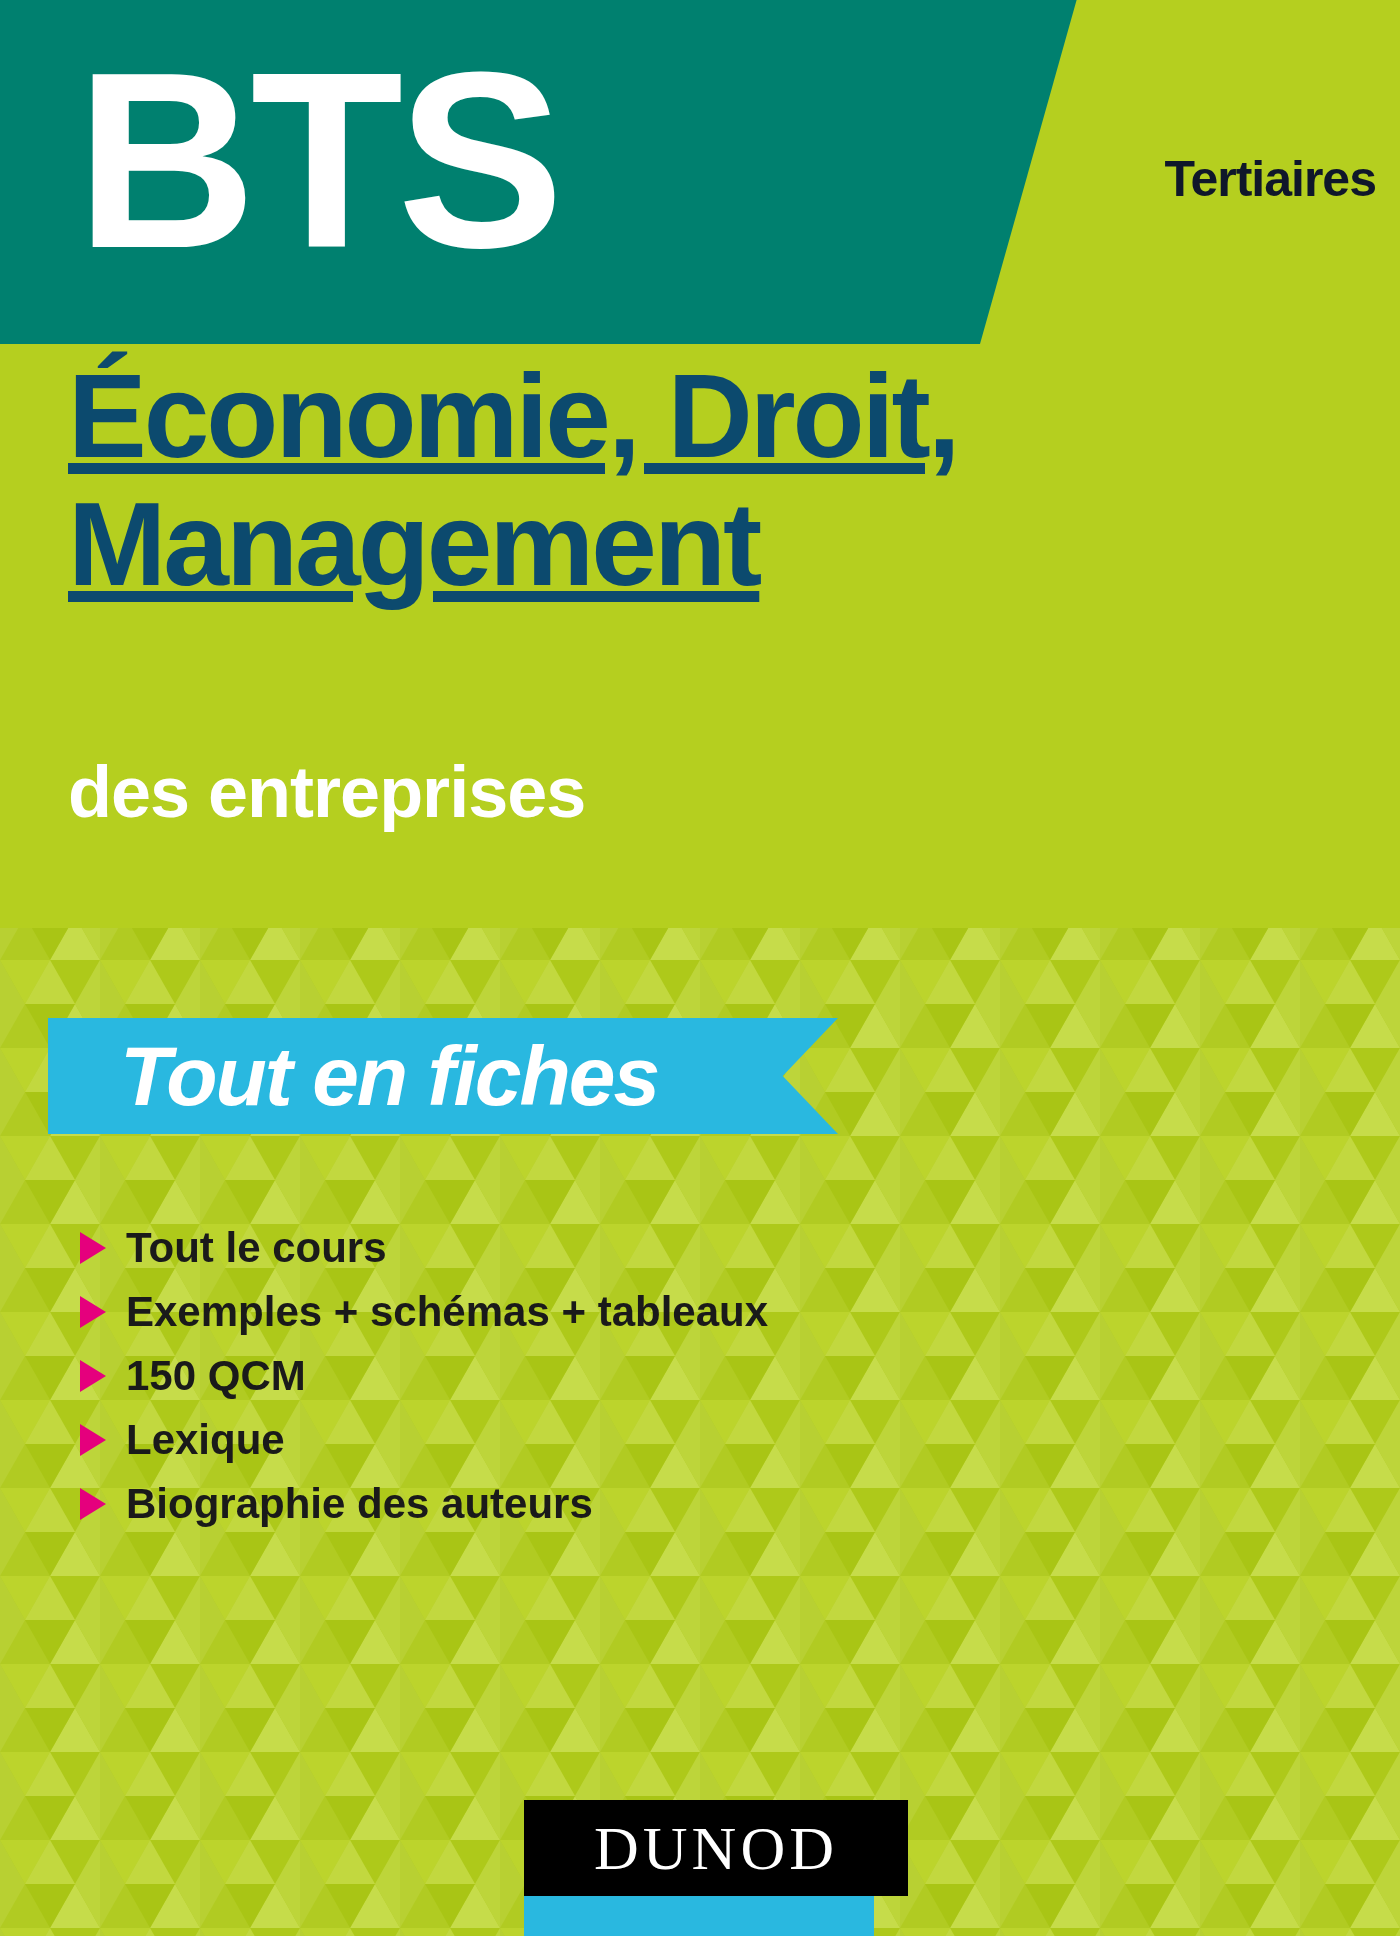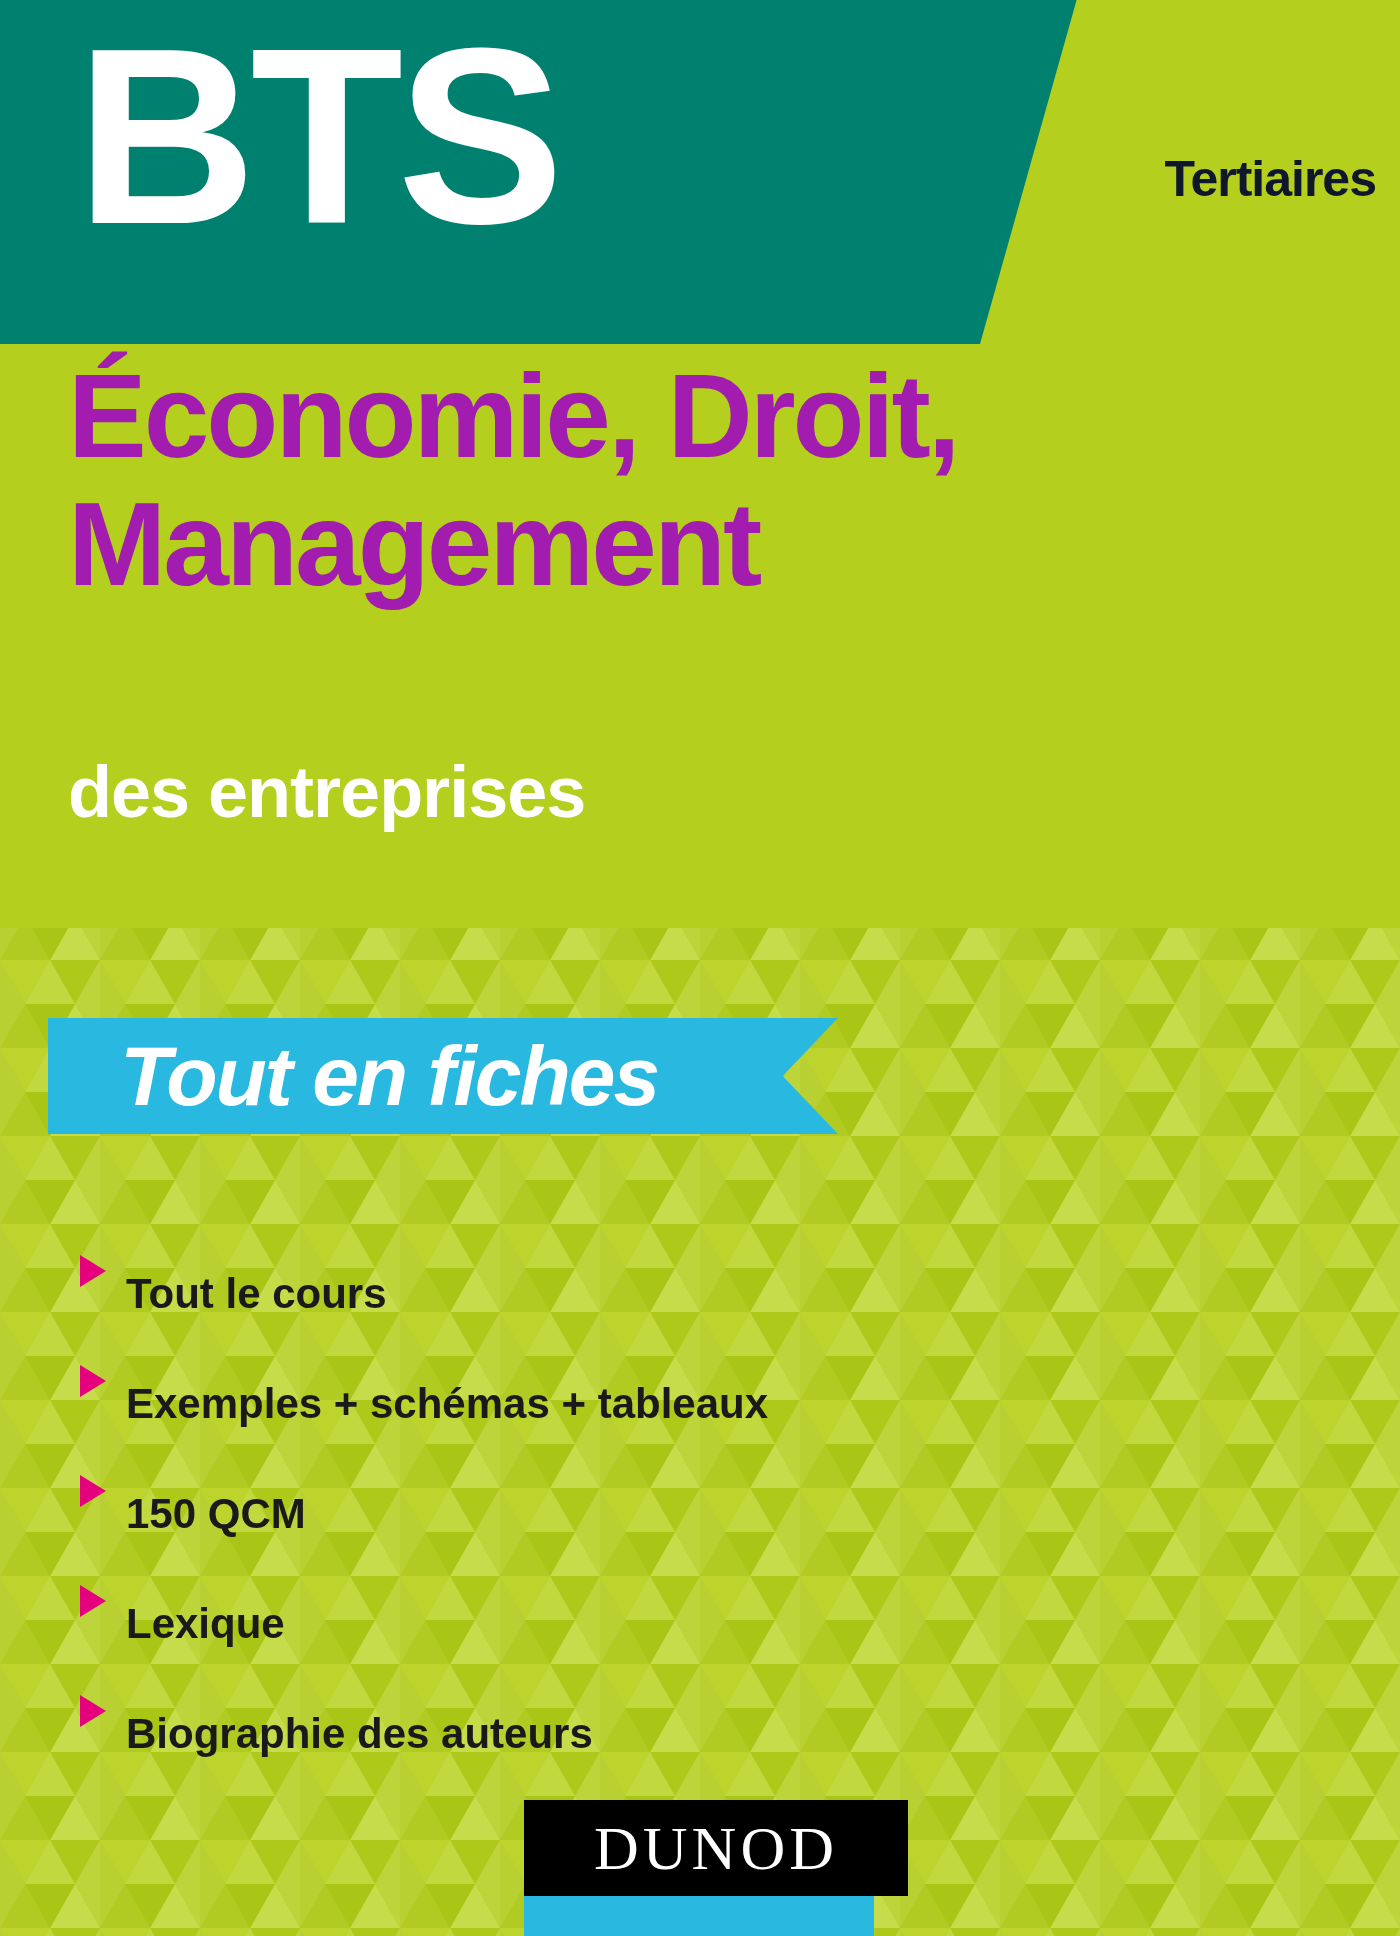--- a/index.html
+++ b/index.html
@@ -33,21 +33,21 @@
     right: 0;
     top: 0;
     width: 420px;
     height: 344px;
     background: #b5cf1f;
     clip-path: polygon(23% 0%, 100% 0%, 100% 100%, 0% 100%);
   }
   .bts-logo {
     position: absolute;
     left: 76px;
-    top: 12px;
+    top: 36px;
     font-size: 250px;
     line-height: 250px;
     font-weight: bold;
     color: #ffffff;
     letter-spacing: -6px;
   }
   .tertiaires {
     position: absolute;
     right: 24px;
     top: 148px;
@@ -77,25 +77,26 @@
     height: 584px;
     background: #b5cf1f;
   }
 
   
   .title-main {
     position: absolute;
     left: 68px;
     top: 352px;
     width: 1270px;
-    color: #a21caf;
+    color: #0c4a6e;
     font-weight: bold;
     font-size: 118px;
     line-height: 128px;
     letter-spacing: -3px;
+    text-decoration: underline;
   }
   .title-sub {
     position: absolute;
     left: 68px;
     top: 752px;
     color: #ffffff;
     font-weight: bold;
     font-size: 72px;
     line-height: 80px;
     letter-spacing: -1px;
@@ -143,21 +144,20 @@
     border-bottom: 16px solid transparent;
     margin-right: 20px;
     flex: 0 0 auto;
   }
   .bullet-label {
     font-size: 42px;
     line-height: 46px;
     font-weight: bold;
     color: #1a1a1a;
     white-space: nowrap;
-    margin-top: 46px;
   }
 
   
   .authors {
     position: absolute;
     right: 42px;
     top: 1010px;
     text-align: right;
   }
   .author {

